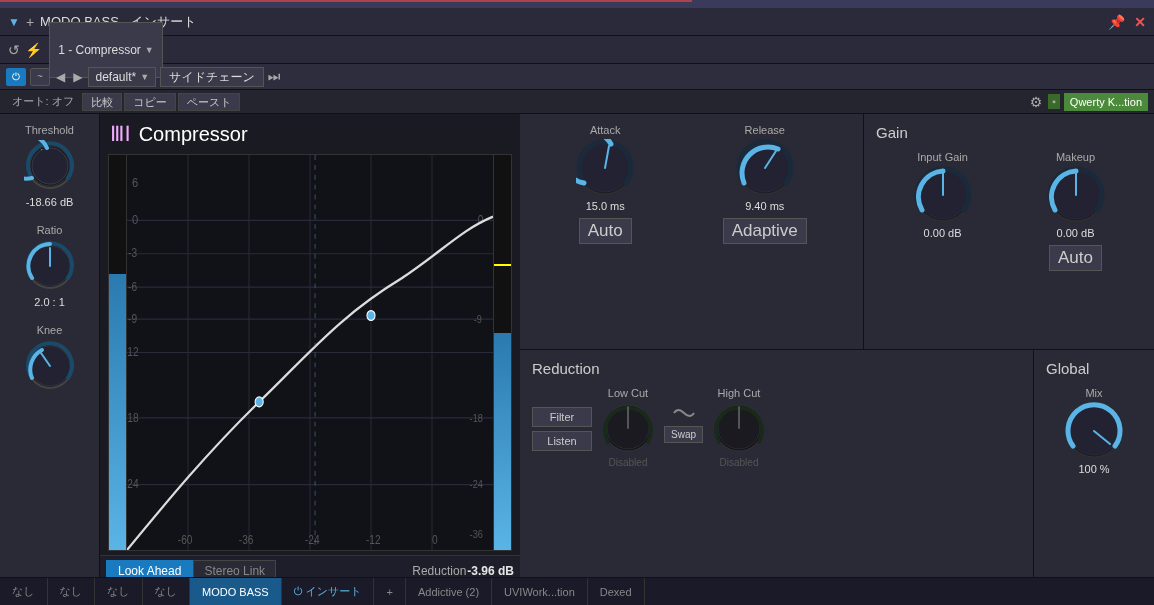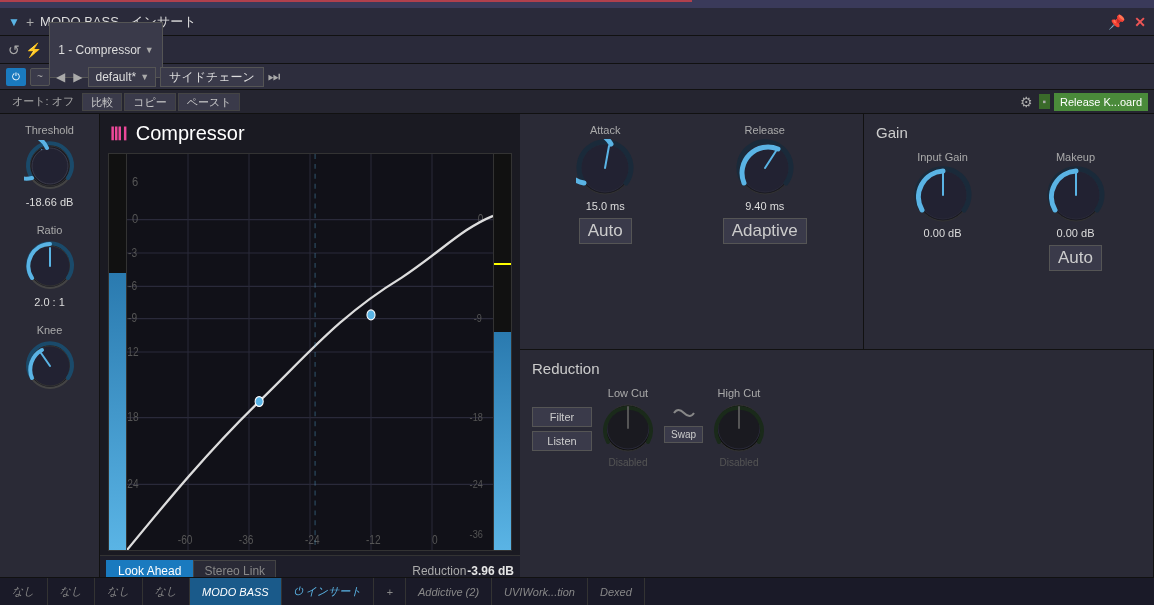--- a/index.html
+++ b/index.html
@@ -213,23 +213,23 @@
       display: flex;
       flex-direction: column;
     }
     .graph-title-bar {
       display: flex;
       align-items: center;
       padding: 8px 10px;
       gap: 8px;
     }
     .graph-logo {
-      color: #ec4899;
-      font-size: 18px;
-      font-weight: bold;
+      color: #f0abfc;
+      font-size: 21px;
+      font-weight: normal;
     }
     .graph-title {
       color: #fff;
       font-size: 20px;
       font-weight: 300;
     }
     .graph-canvas {
       flex: 1;
       position: relative;
       margin: 0 8px;
@@ -410,21 +410,20 @@
     }
     .taskbar-item {
       height: 100%;
       display: flex;
       align-items: center;
       padding: 0 12px;
       color: #888;
       font-size: 11px;
       border-right: 1px solid #333;
       cursor: pointer;
-      font-style: italic;
     }
     .taskbar-item.blue {
       background: #1a5a8a;
       color: #fff;
     }
     .taskbar-item.highlight {
       color: #5ab4e5;
     }
 
     
@@ -474,21 +473,21 @@
   </div>
 
   <div class="action-row">
     <span class="action-label">オート: オフ</span>
     <button class="action-btn">比較</button>
     <button class="action-btn">コピー</button>
     <button class="action-btn">ペースト</button>
     <button class="gear-icon-btn">⚙</button>
     <span style="background:#3a6a2a; color:#aaa; font-size:10px; padding:2px 4px; margin-right:2px;">▪</span>
     <div class="keyboard-badge">
-      <span>Release K...oard</span>
+      <span>Qwerty K...tion</span>
     </div>
   </div>
 
   <div class="main-content" style="height: 471px; position:relative;">
 
     <div class="left-panel">
       <div class="knob-group">
         <span class="knob-label">Threshold</span>
 
         <svg class="knob-svg" width="52" height="52" viewBox="0 0 52 52">
@@ -699,20 +698,34 @@
                 <circle cx="26" cy="26" r="23" fill="#111" stroke="#333" stroke-width="1"></circle>
                 <circle cx="26" cy="26" r="21" fill="#1a1a20" stroke="#2a2a3a" stroke-width="1"></circle>
                 <path d="M 6 40 A 23 23 0 1 1 46 40" fill="none" stroke="#1a2a1a" stroke-width="4" stroke-linecap="round"></path>
                 <path d="M 26 26 L 26 5" stroke="#555" stroke-width="2" stroke-linecap="round"></path>
               </svg>
               <span class="disabled-label">Disabled</span>
             </div>
           </div>
         </div>
 
+        <div class="global-panel">
+          <div class="panel-title">Global</div>
+          <div class="panel-knob-group" style="align-items:center;">
+            <span class="panel-knob-label">Mix</span>
+            <svg class="knob-svg" width="58" height="58" viewBox="0 0 58 58">
+              <circle cx="29" cy="29" r="26" fill="#1a1a22" stroke="#333" stroke-width="1"></circle>
+              <circle cx="29" cy="29" r="24" fill="#222232" stroke="#2a2a3a" stroke-width="1"></circle>
+              <path d="M 8 44 A 26 26 0 1 1 50 44" fill="none" stroke="#1a2a3a" stroke-width="5" stroke-linecap="round"></path>
+              <path d="M 8 44 A 26 26 0 1 1 50 44" fill="none" stroke="#5ab4e5" stroke-width="5" stroke-linecap="round"></path>
+              <path d="M 29 29 L 45 42" stroke="#5ab4e5" stroke-width="2" stroke-linecap="round"></path>
+            </svg>
+            <span class="panel-knob-value">100 %</span>
+          </div>
+        </div>
 
       </div>
     </div>
   </div>
 
   <div class="taskbar">
     <div class="taskbar-item">
       <span>なし</span>
     </div>
     <div class="taskbar-item">

